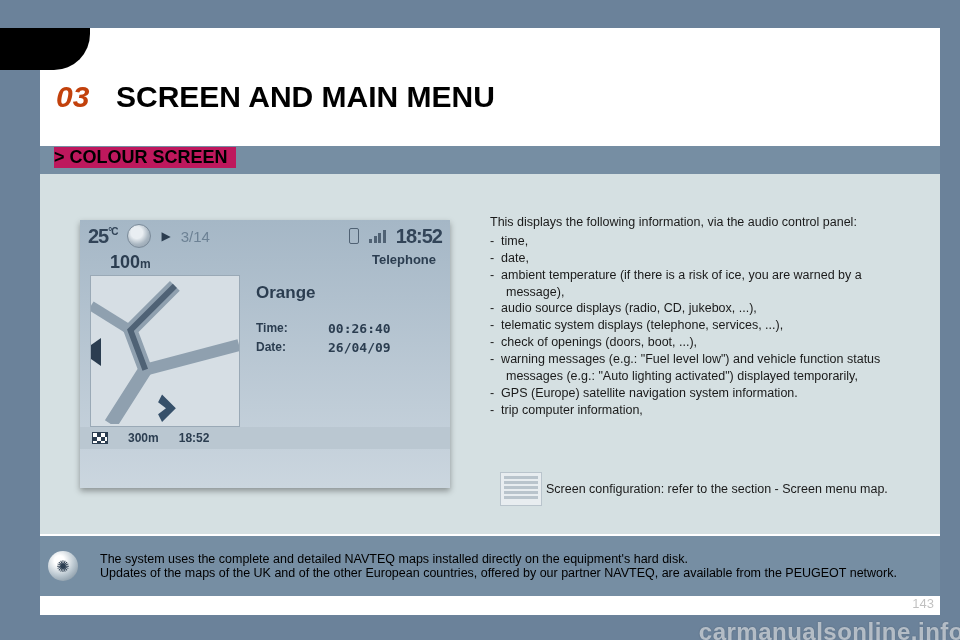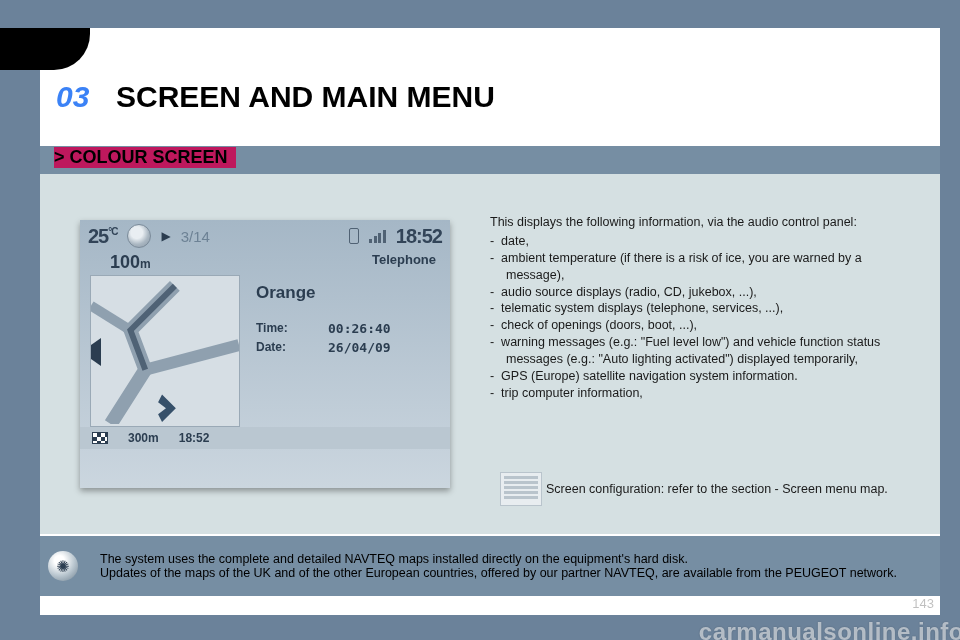--- a/index.html
+++ b/index.html
@@ -21,21 +21,21 @@
     width: 90px; height: 42px;
     background: #000;
     border-bottom-right-radius: 36px;
   }
   .chapter {
     position: absolute;
     top: 52px; left: 16px;
     font-size: 30px;
     font-weight: bold;
     font-style: italic;
-    color: #3b82f6;
+    color: #c2410c;
   }
   .chapter-title {
     position: absolute;
     top: 52px; left: 76px;
     font-size: 30px;
     font-weight: bold;
     color: #000;
   }
   .section-bar {
     position: absolute;
@@ -256,20 +256,21 @@
       <div class="ns-bottom">
         <span class="ns-flag"></span>
         <span>300m</span>
         <span>18:52</span>
       </div>
     </div>
 
     <div class="info-text">
       <div>This displays the following information, via the audio control panel:</div>
       <ul>
+        <li>time,</li>
         <li>date,</li>
         <li>ambient temperature (if there is a risk of ice, you are warned by a message),</li>
         <li>audio source displays (radio, CD, jukebox, ...),</li>
         <li>telematic system displays (telephone, services, ...),</li>
         <li>check of openings (doors, boot, ...),</li>
         <li>warning messages (e.g.: "Fuel level low") and vehicle function status messages (e.g.: "Auto lighting activated") displayed temporarily,</li>
         <li>GPS (Europe) satellite navigation system information.</li>
         <li>trip computer information,</li>
       </ul>
     </div>

